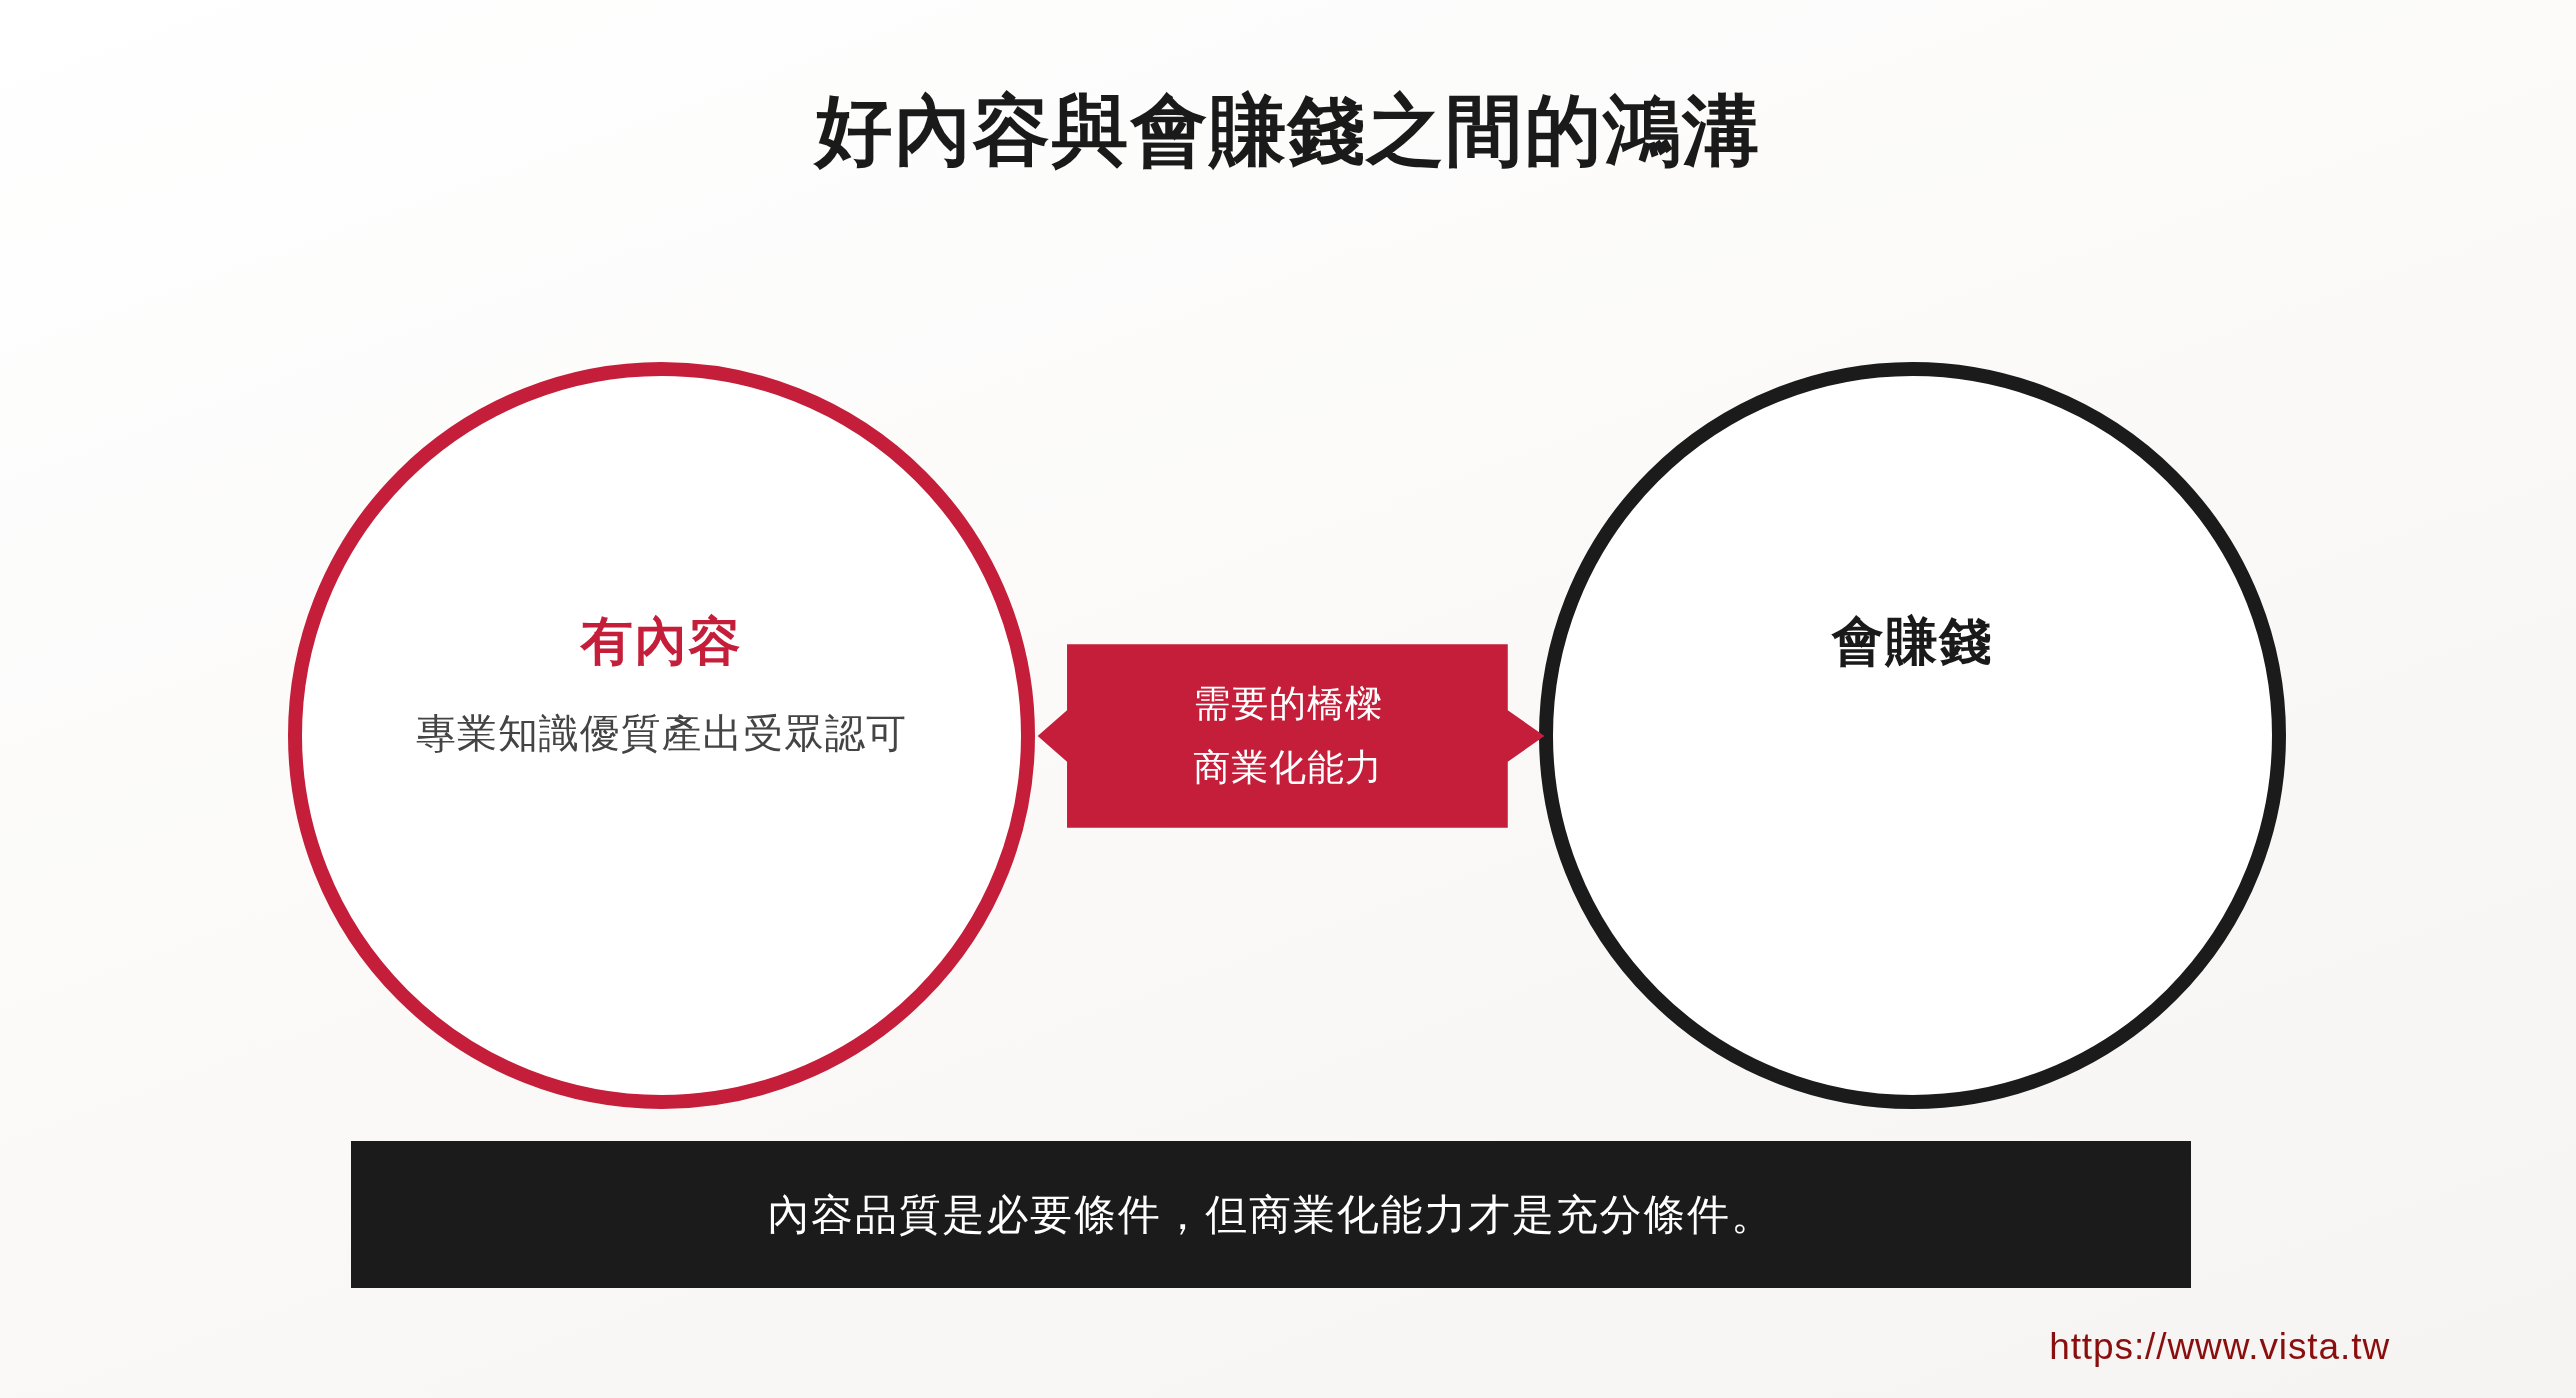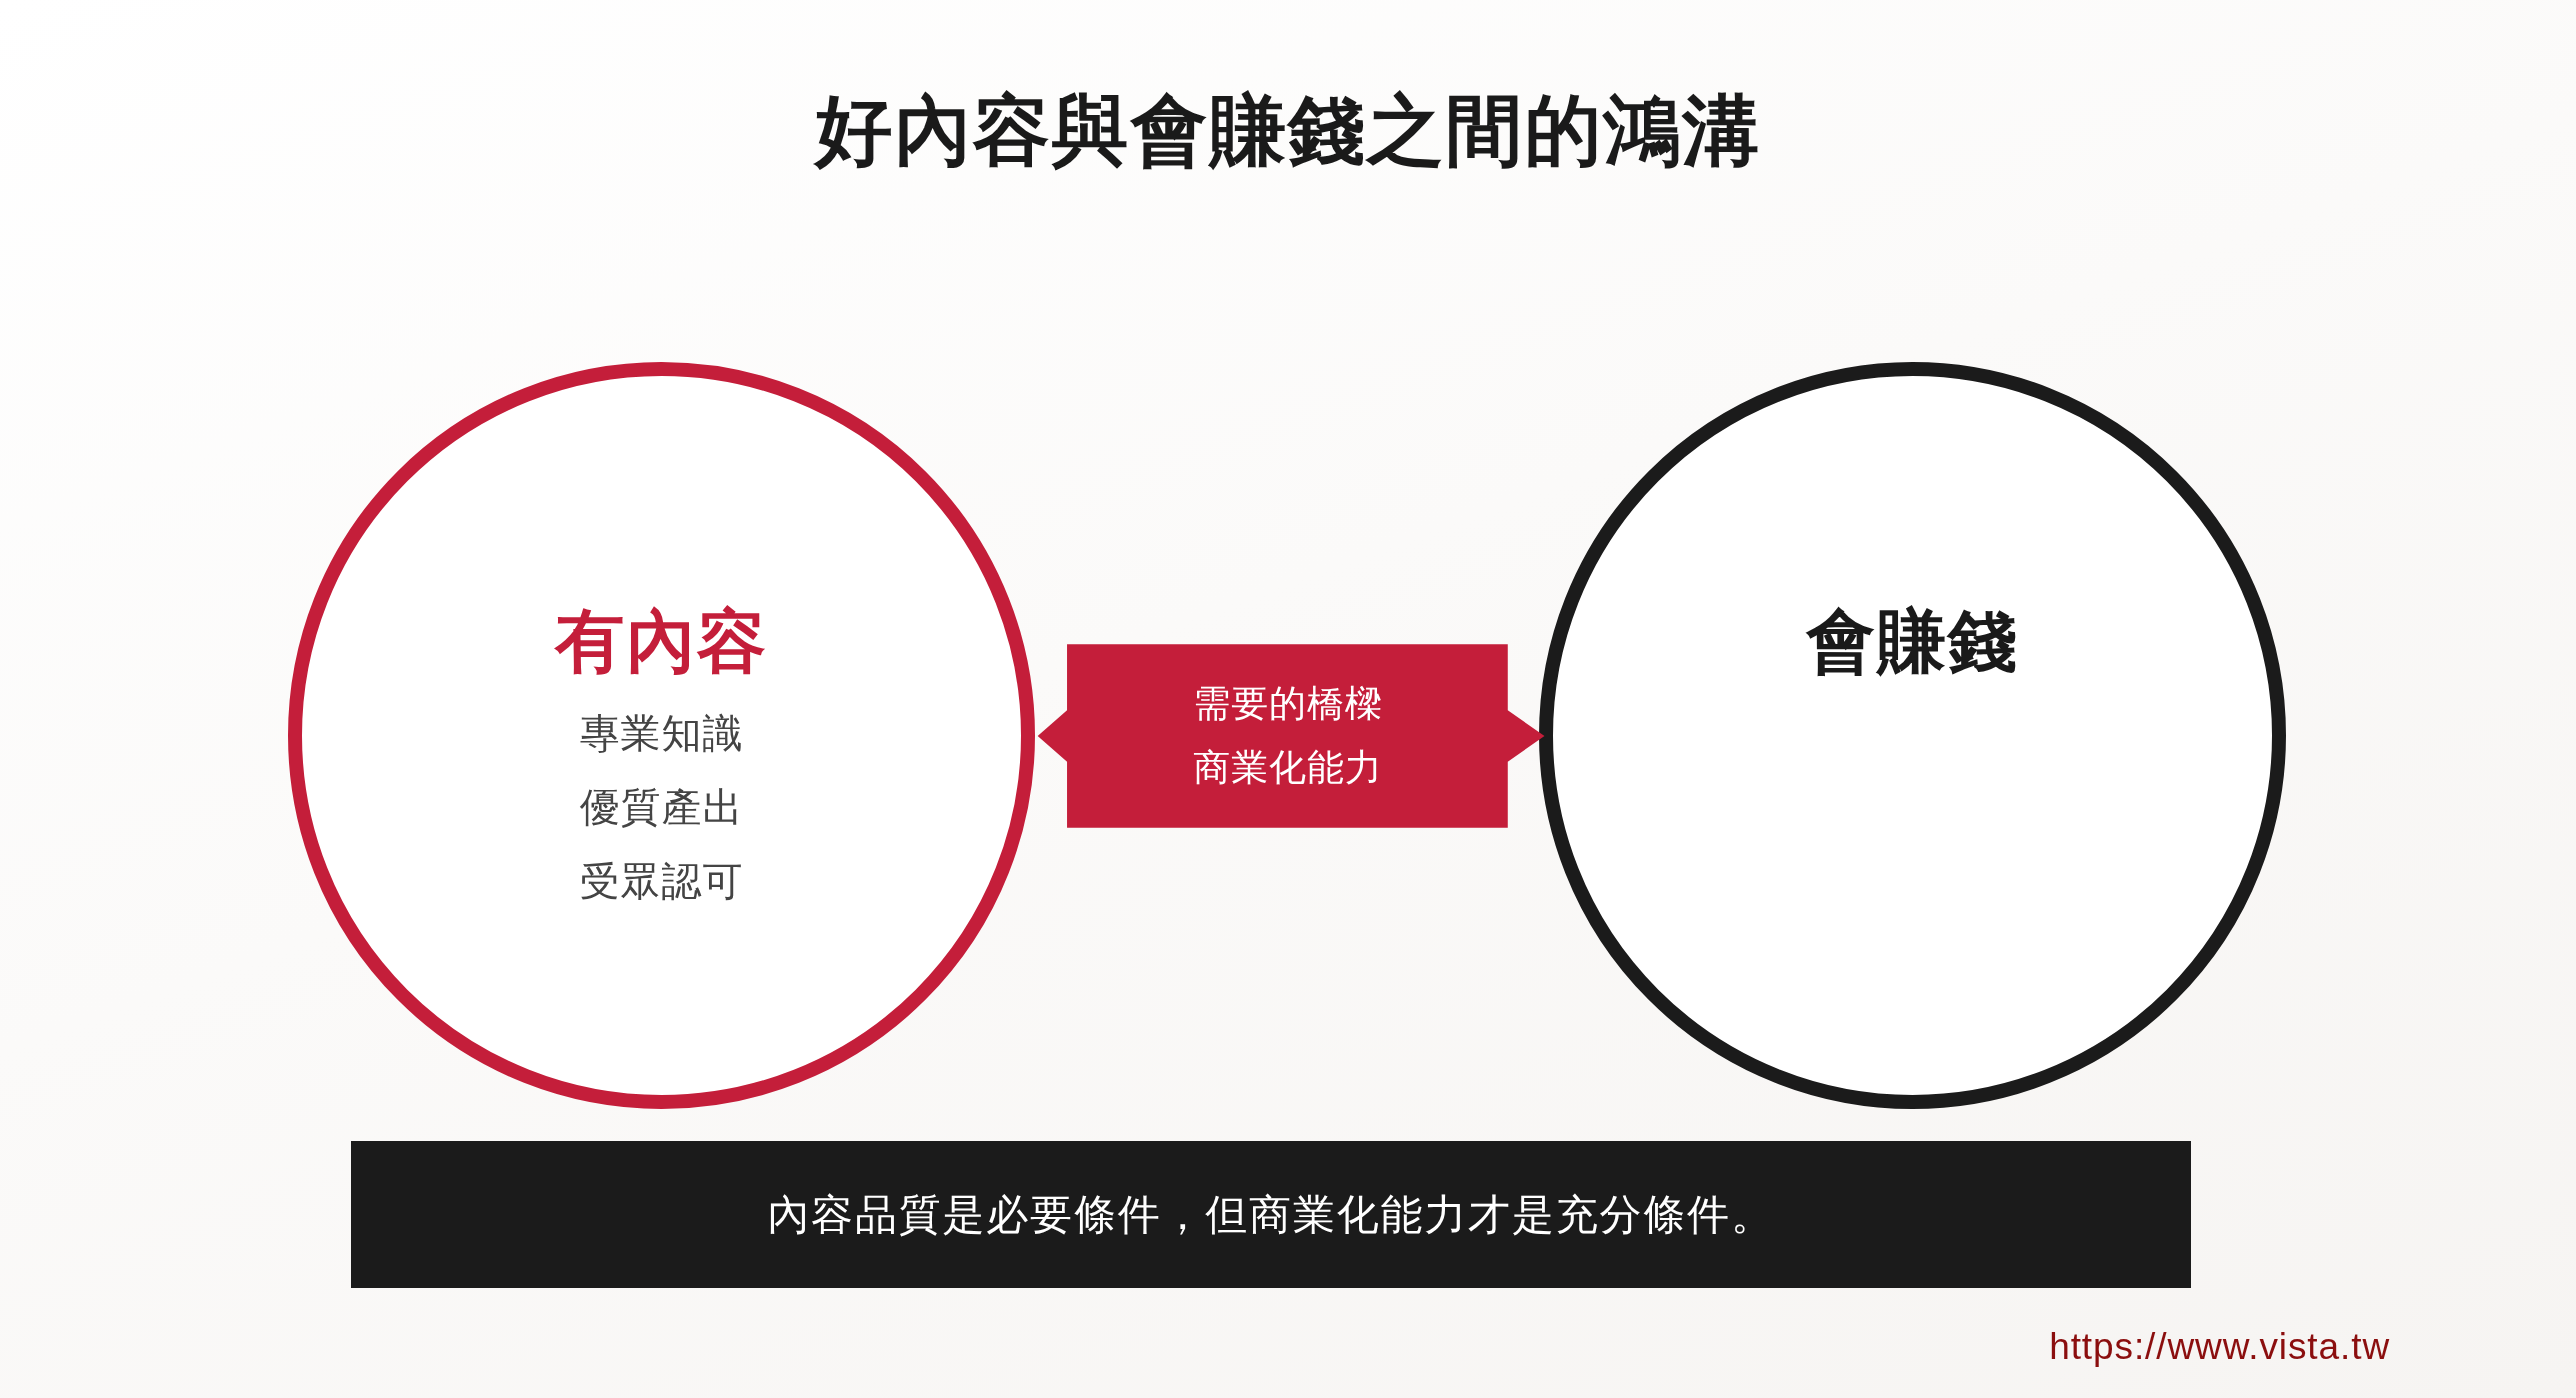--- a/index.html
+++ b/index.html
@@ -37,30 +37,30 @@
   .circle-left { left: 288px; top: 362px; border-color: #c41e3a; }
   .circle-right { left: 1539px; top: 362px; border-color: #1b1b1b; }
 
   .circle-content {
     position: absolute;
     left: 0; top: 0; width: 719px; height: 719px;
     display: flex; flex-direction: column; align-items: center; justify-content: flex-start;
   }
   .circle-heading {
     margin-top: 224px;
-    font-size: 69px;
+    font-size: 52px;
     line-height: 83px;
     font-weight: bold;
     letter-spacing: 1.8px;
   }
   .circle-left .circle-heading { color: #c41e3a; }
   .circle-right .circle-heading { color: #1a1a1a; }
   .circle-items {
     margin-top: 13px;
-    display: flex; flex-direction: column; align-items: center;
+    display: flex; flex-direction: row; align-items: center;
   }
   .circle-item {
     font-size: 40px;
     line-height: 74px;
     color: #444444;
     letter-spacing: 0.9px;
   }
 
   .bridge-svg { left: 1030px; top: 635px; width: 524px; height: 202px; }
   .bridge-text {

